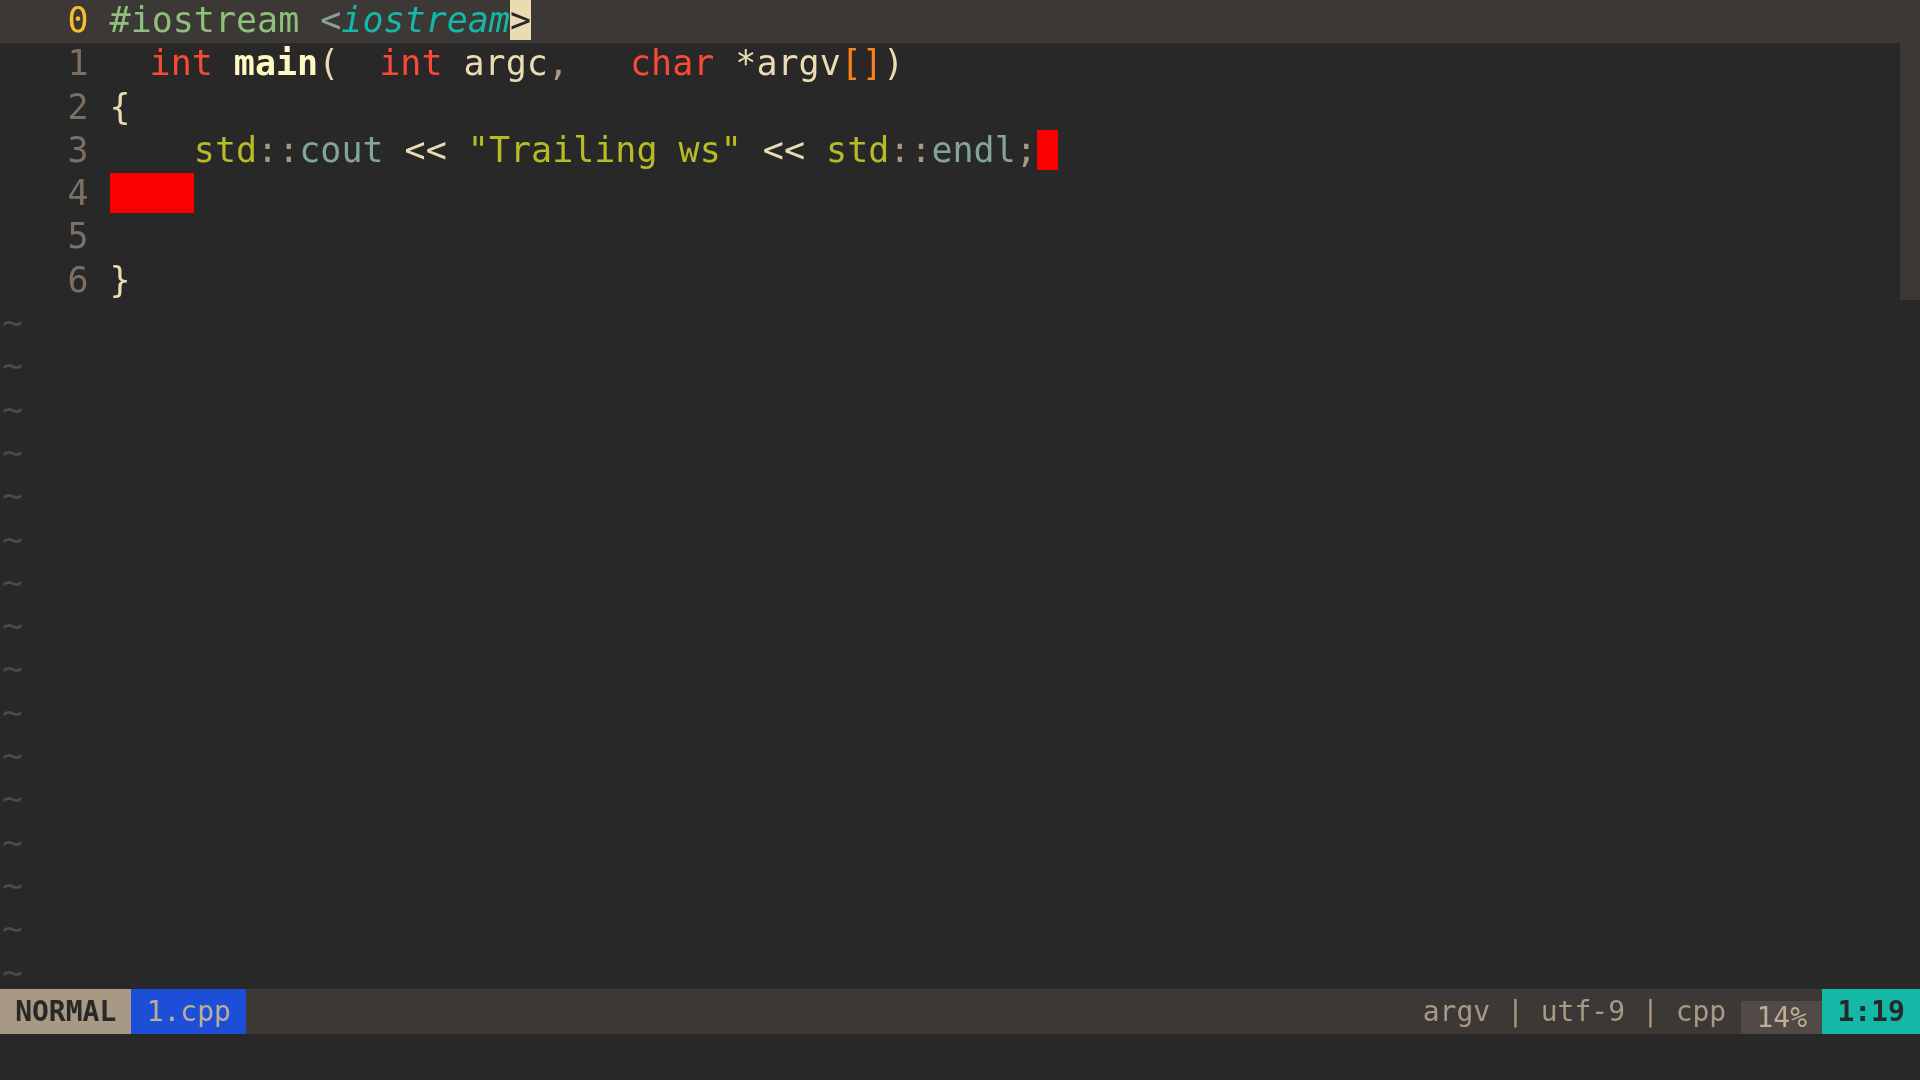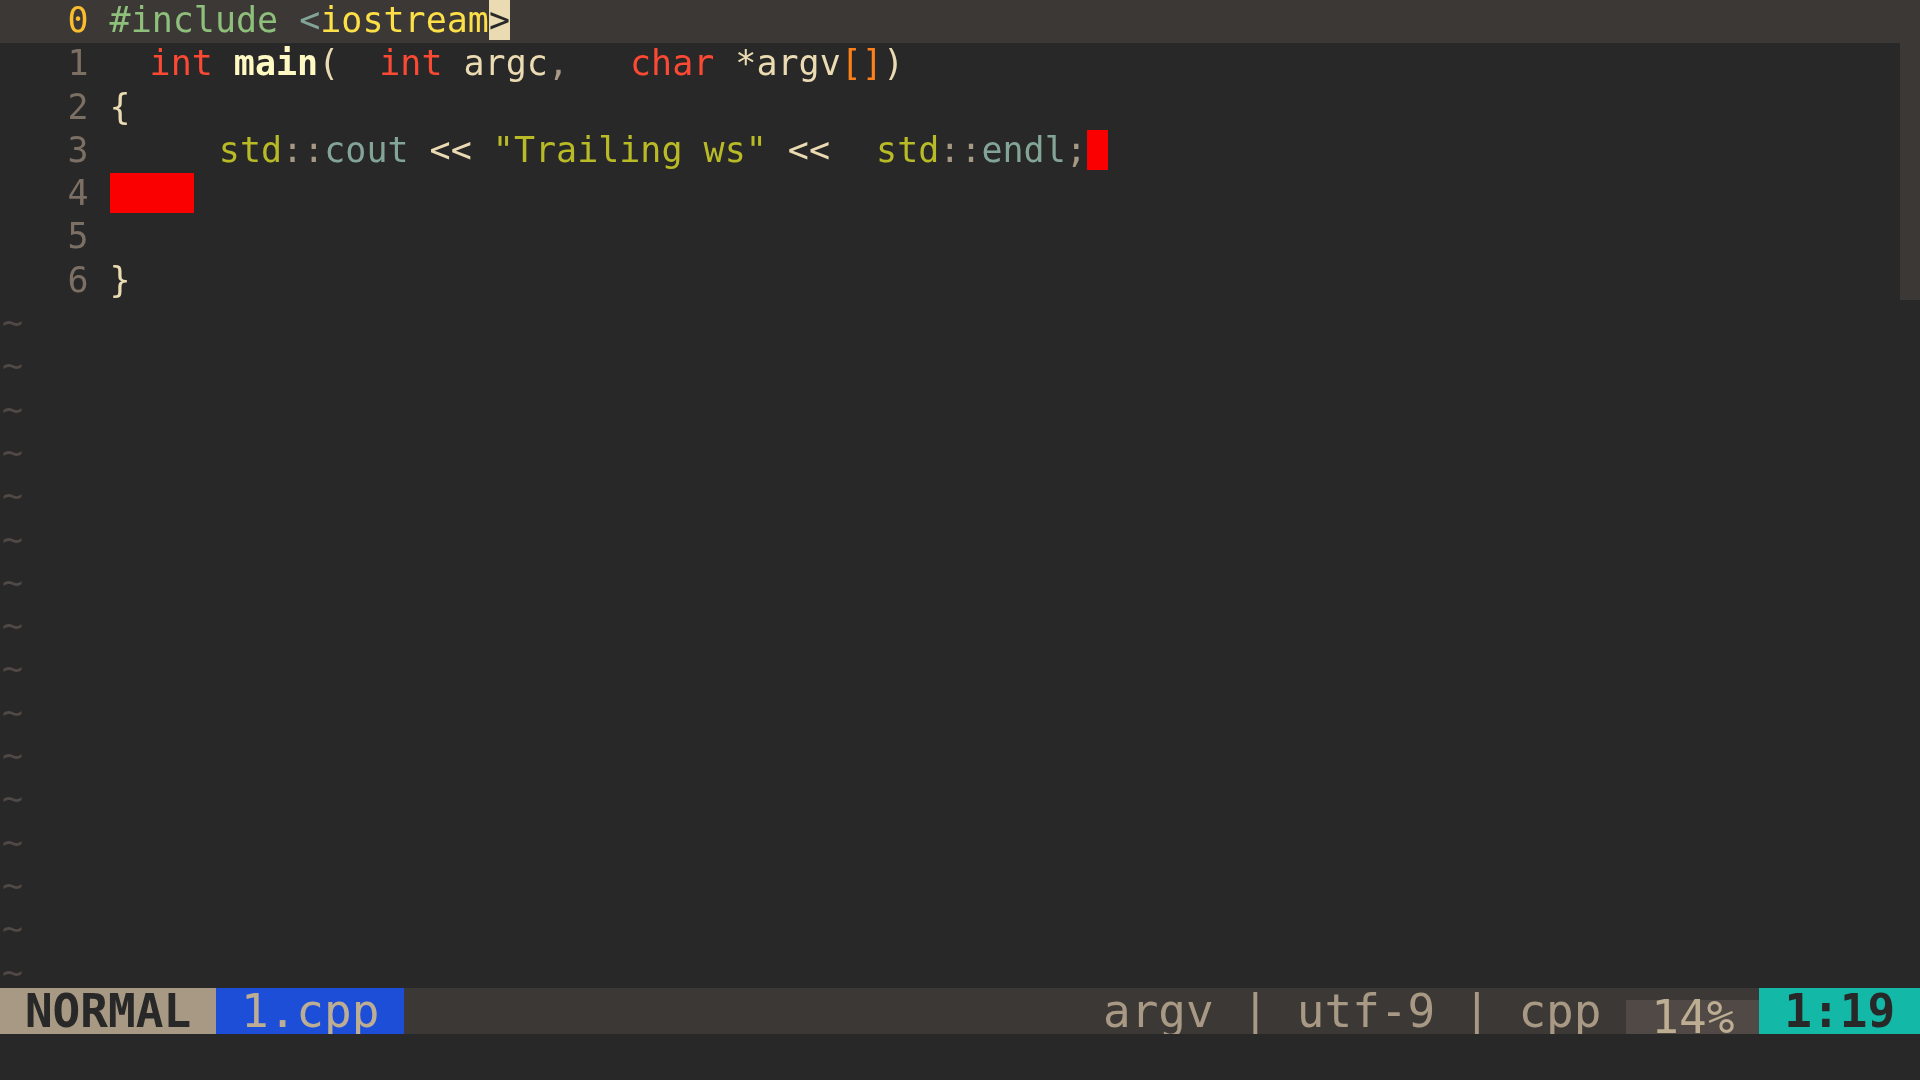--- a/index.html
+++ b/index.html
@@ -42,28 +42,28 @@
   }
   .gutter.curnum { color: #fabd2f; }
   .code { display: inline; }
   
   .tk-preproc   { color: #8ec07c; }
   .tk-type      { color: #fb4934; margin-left: 40px; }
   .tk-func      { color: #fef9c3; font-weight: bold; }
   .tk-ident     { color: #ebdbb2; }
   .tk-punc      { color: #a89984; }
   .tk-op        { color: #ebdbb2; }
-  .tk-ns        { color: #b8bb26; margin-left: 25px; }
+  .tk-ns        { color: #b8bb26; }
   .tk-string    { color: #b8bb26; }
   .tk-keyword   { color: #fb4934; }
   .tk-number    { color: #d3869b; }
   .tk-brace     { color: #fe8019; }
   .tk-brace2    { color: #ebdbb2; }
   .tk-abrack    { color: #83a598; }
-  .tk-incfile   { color: #fde047; }
+  .tk-incfile   { color: #14b8a6; font-style: italic; }
   .tk-paren     { color: #ebdbb2; }
   .cursor-block {
     display: inline-block;
     width: 1ch;
     background: #ebdbb2;
     color: #282828;
   }
   .trailws {
     display: inline-block;
     background: #fb0000;
@@ -85,21 +85,21 @@
     height: 300px;
     background: #3c3836;
   }
   
   .statusline {
     display: flex;
     align-items: stretch;
     height: 46px;
     background: #3c3836;
     color: #a89984;
-    font-size: 46px;
+    font-size: 28px;
   }
   .statusline .seg {
     display: flex;
     align-items: center;
     padding: 0 0.9ch;
     white-space: pre;
   }
   .seg-mode {
     background: #a89984;
     color: #282828;
@@ -129,21 +129,21 @@
   }
 </style>
 </head>
 <body>
 
 <div class="editor">
   <div class="buffer">
 
     <div class="line current">
       <span class="gutter curnum">0</span>
-      <span class="code"><span class="tk-preproc">#include </span><span class="tk-abrack">&lt;</span><span class="tk-incfile">iostream</span><span class="cursor-block">&gt;</span></span>
+      <span class="code"><span class="tk-preproc">#iostream </span><span class="tk-abrack">&lt;</span><span class="tk-incfile">iostream</span><span class="cursor-block">&gt;</span></span>
     </div>
 
     <div class="line">
       <span class="gutter">1</span>
       <span class="code"><span class="tk-type">int</span><span> </span><span class="tk-func">main</span><span class="tk-paren">(</span><span class="tk-type">int</span><span> </span><span class="tk-ident">argc</span><span class="tk-punc">,</span><span> </span><span class="tk-type">char</span><span> </span><span class="tk-op">*</span><span class="tk-ident">argv</span><span class="tk-brace">[</span><span class="tk-brace">]</span><span class="tk-paren">)</span></span>
     </div>
 
     <div class="line">
       <span class="gutter">2</span>
       <span class="code"><span class="tk-brace2">{</span></span>

